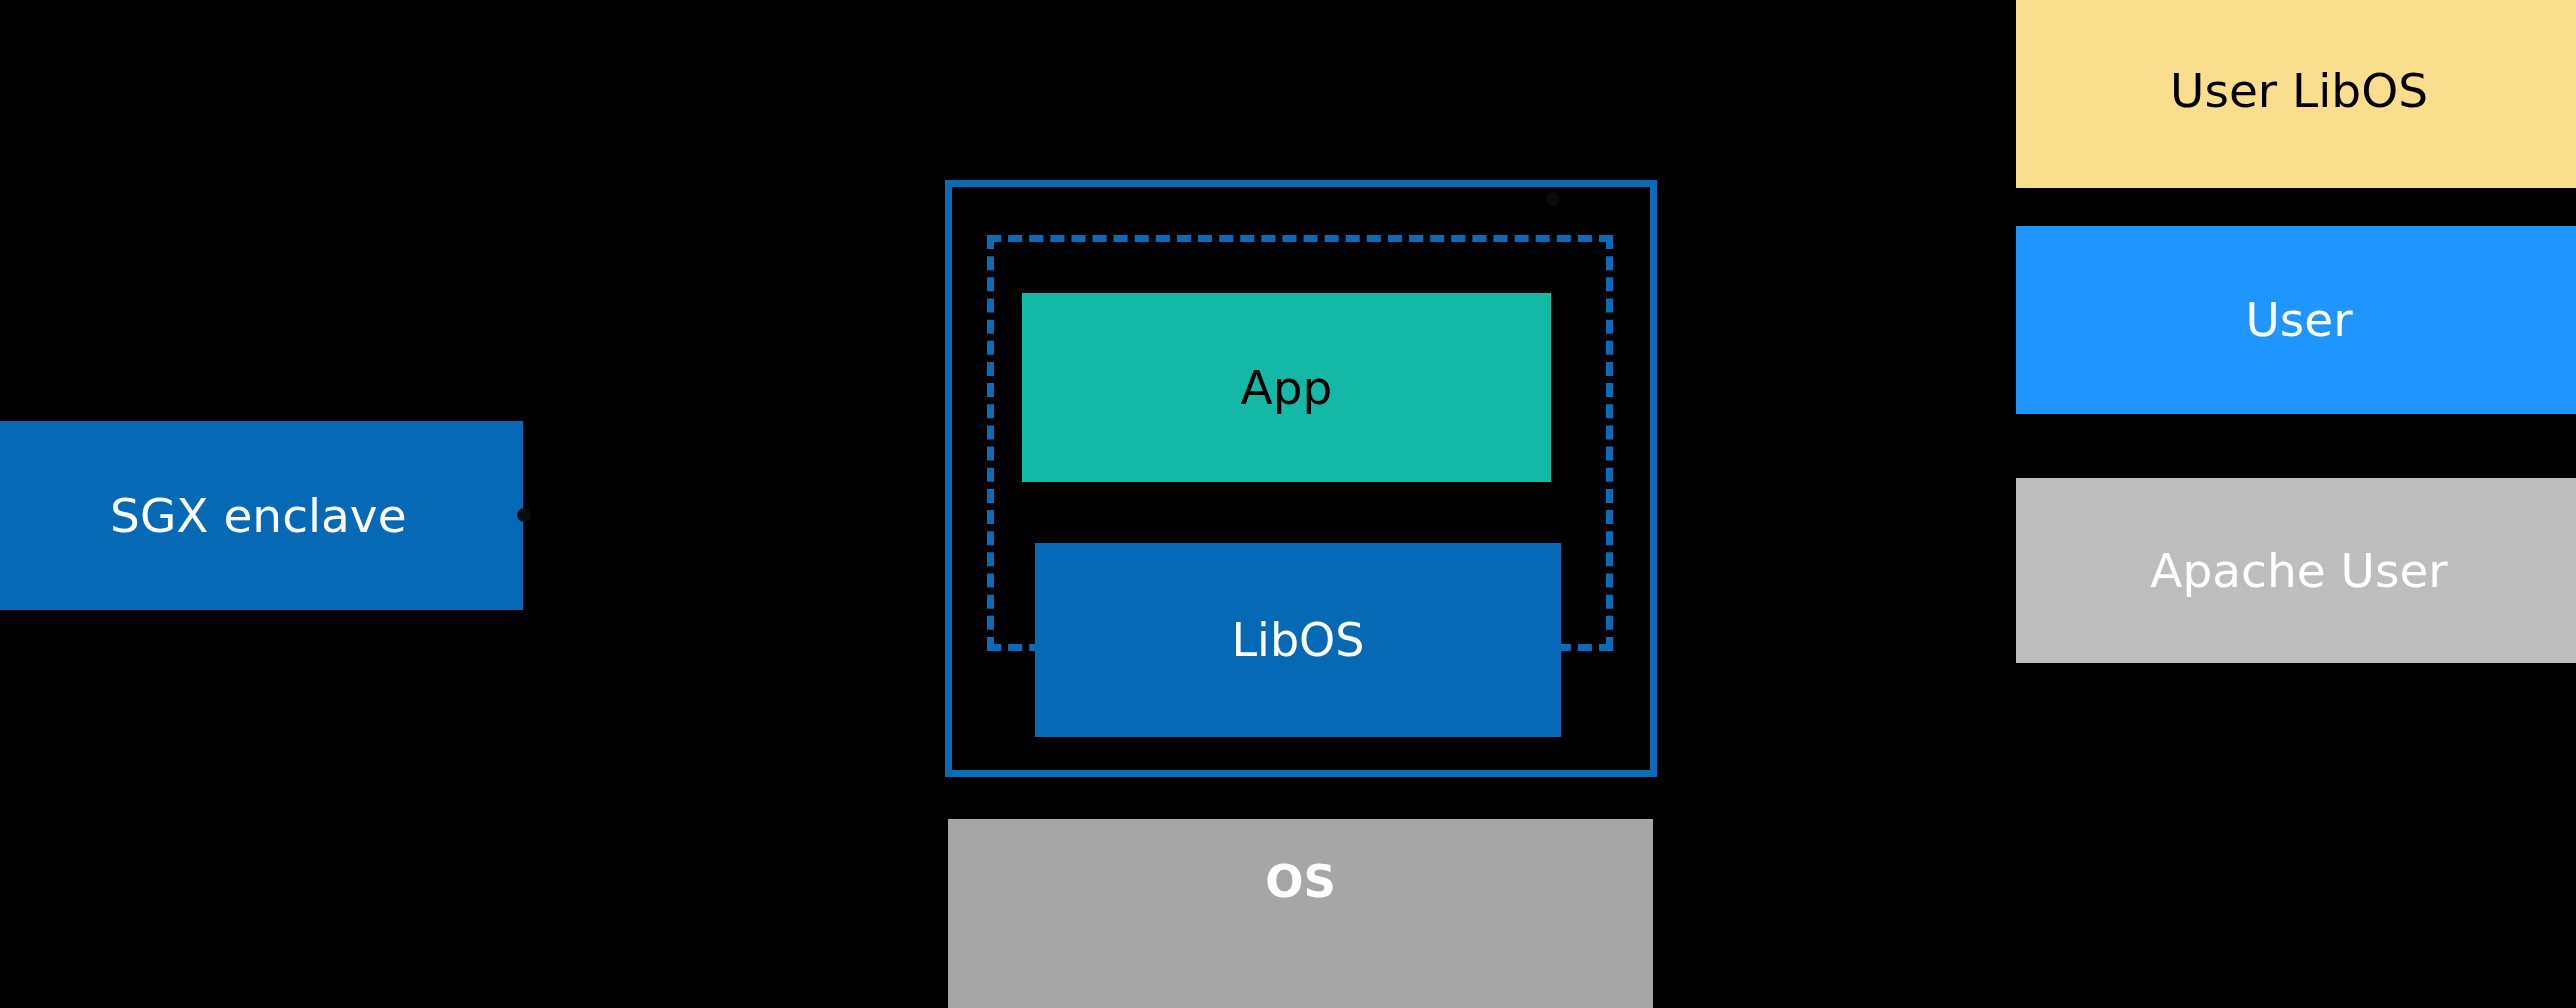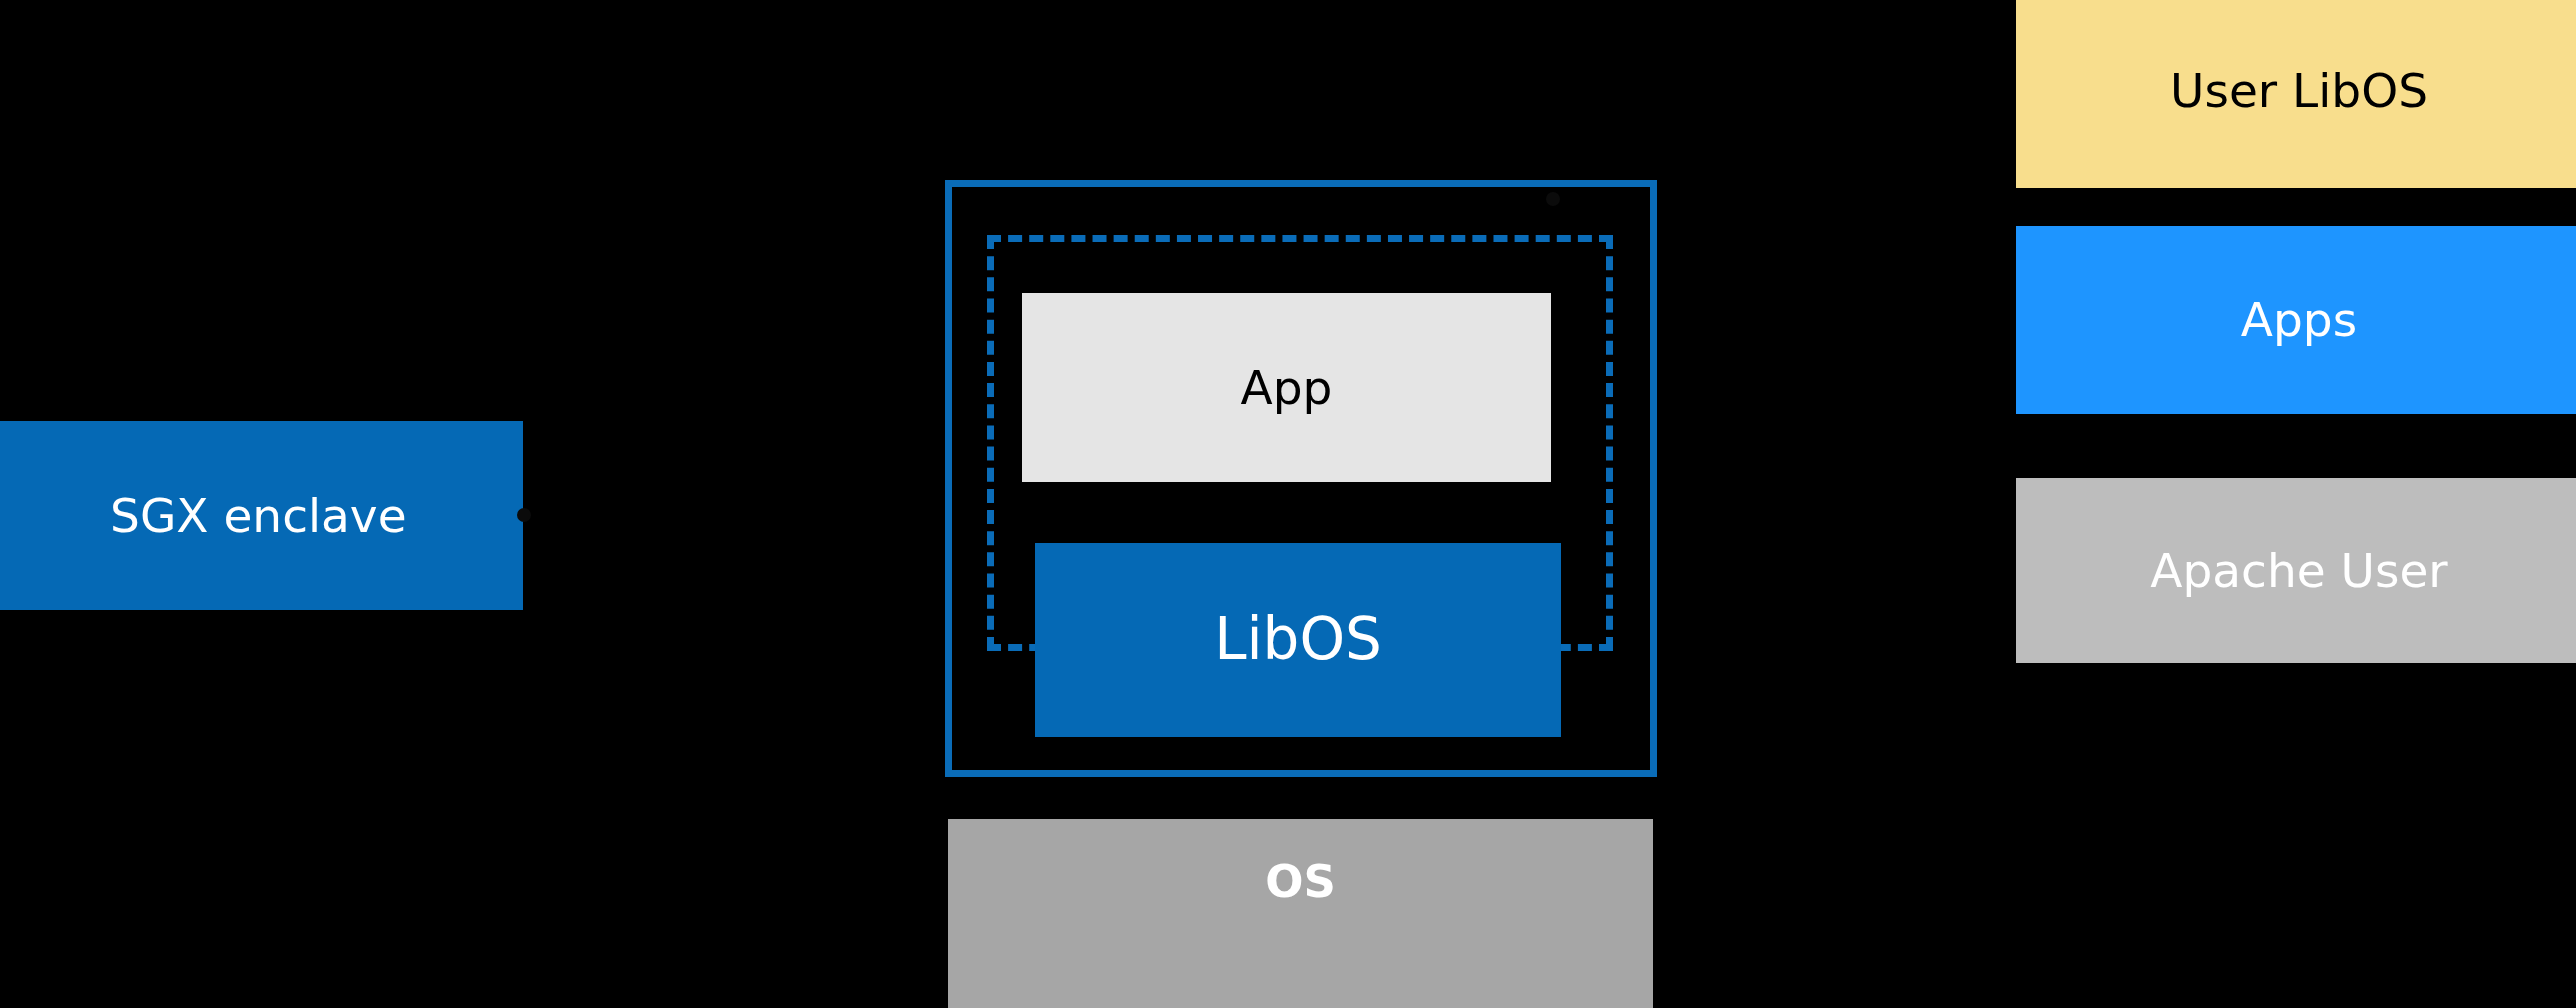--- a/index.html
+++ b/index.html
@@ -57,34 +57,34 @@
     border: 7.5px dashed #0A6CB8;
     background: transparent;
   }
 
   
   #app-box {
     left: 1022px;
     top: 293px;
     width: 529px;
     height: 189px;
-    background: #e5e5e5;
+    background: #14b8a6;
     color: #000000;
     font-size: 47px;
   }
 
   
   #libos-box {
     left: 1035px;
     top: 543px;
     width: 526px;
     height: 194px;
     background: #0569B5;
     color: #FFFFFF;
-    font-size: 58px;
+    font-size: 46px;
   }
 
   
   #os-box {
     left: 948px;
     top: 819px;
     width: 705px;
     height: 226px;
     background: #A6A6A6;
     color: #FFFFFF;
@@ -159,21 +159,21 @@
 
   <div class="box" id="os-box">
     <span>OS</span>
   </div>
 
   <div class="box" id="user-apps-box">
     <span>User LibOS</span>
   </div>
 
   <div class="box" id="bigdl-box">
-    <span>Apps</span>
+    <span>User</span>
   </div>
 
   <div class="box" id="apache-spark-box">
     <span>Apache User</span>
   </div>
 
 </div>
 
 
 </body></html>

